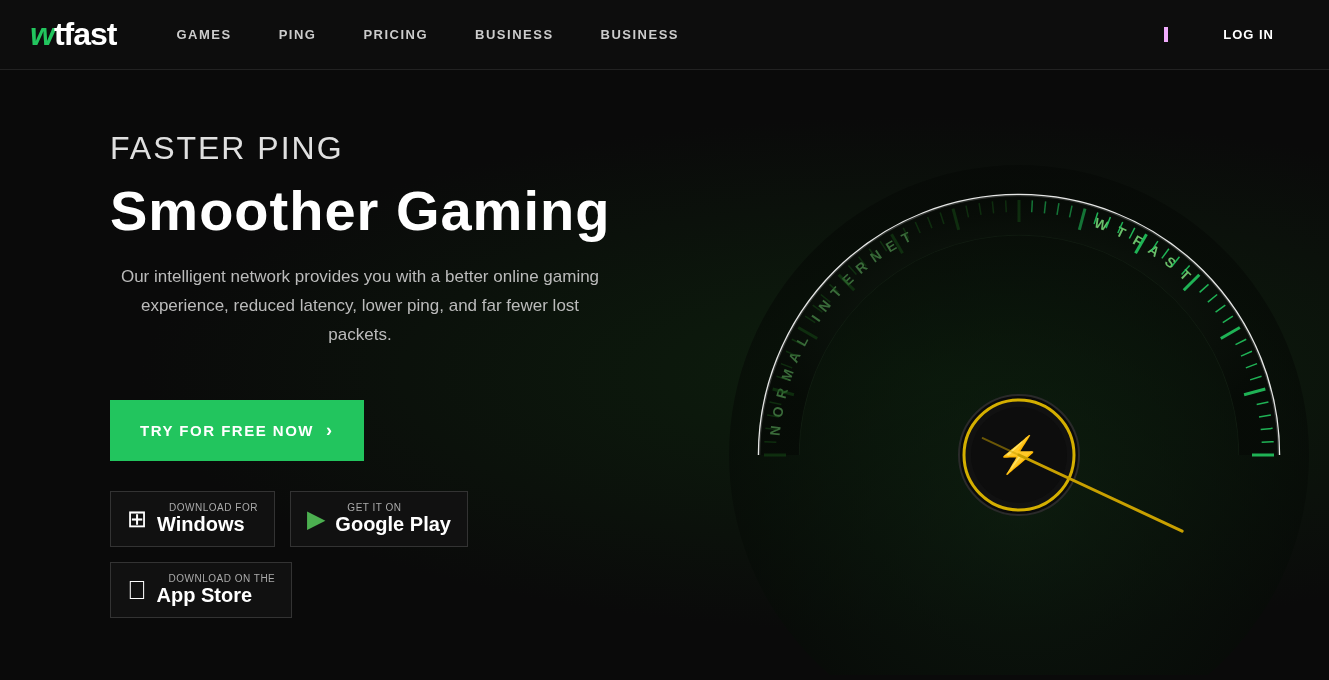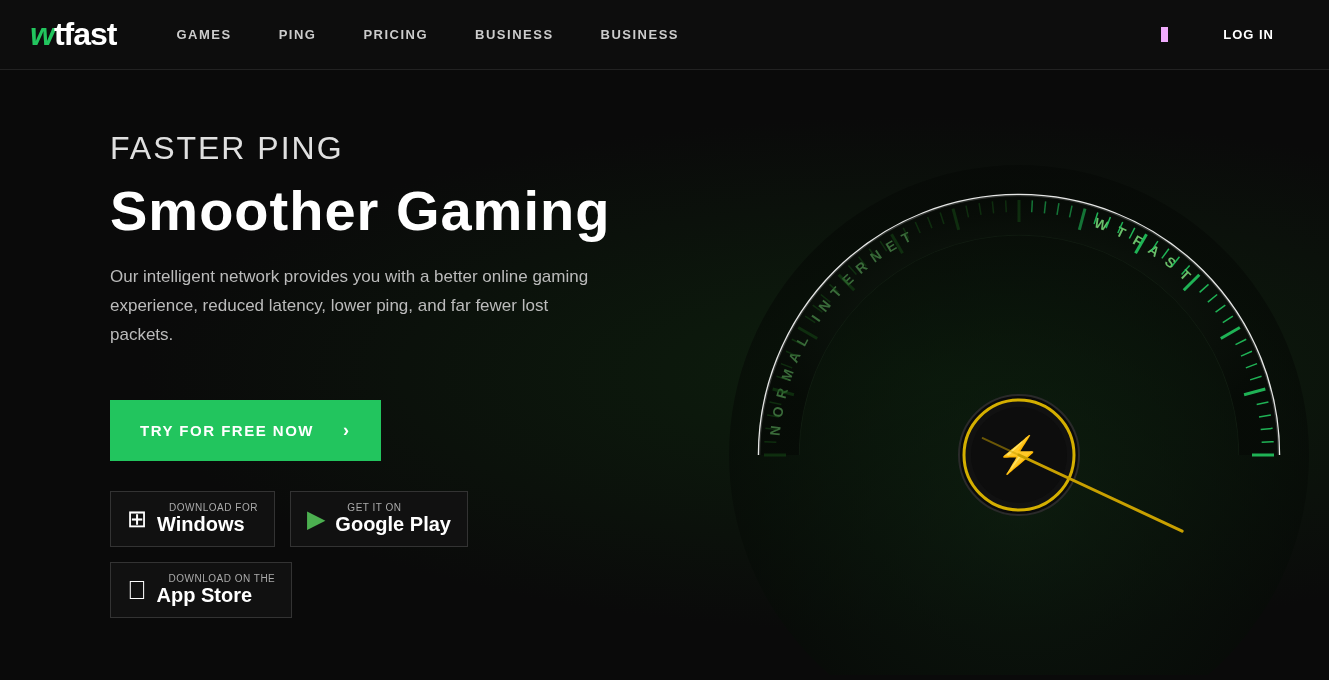--- a/index.html
+++ b/index.html
@@ -47,21 +47,21 @@
       text-decoration: none;
       font-size: 13px;
       font-weight: 600;
       letter-spacing: 1.5px;
       cursor: pointer;
     }
     .nav-right {
       display: flex;
       align-items: center;
       gap: 0;
-      border-left: 7px solid #f0abfc;
+      border-left: 4px solid #f0abfc;
       padding-left: 30px;
       margin-left: 10px;
     }
     .login-btn {
       color: #fff;
       font-size: 13px;
       font-weight: 600;
       letter-spacing: 1px;
       cursor: pointer;
       padding: 0 25px;
@@ -110,25 +110,26 @@
       letter-spacing: 1px;
       line-height: 1.1;
       margin-bottom: 22px;
     }
     .hero-desc {
       font-size: 17px;
       color: #bbb;
       line-height: 1.7;
       max-width: 500px;
       margin-bottom: 50px;
+      text-align: center;
     }
     .try-btn {
       display: inline-flex;
       align-items: center;
-      gap: 29px;
+      gap: 12px;
       background: #22c55e;
       color: #fff;
       font-size: 15px;
       font-weight: 700;
       letter-spacing: 1.5px;
       padding: 20px 30px;
       border: none;
       cursor: pointer;
       text-transform: uppercase;
       margin-bottom: 30px;

